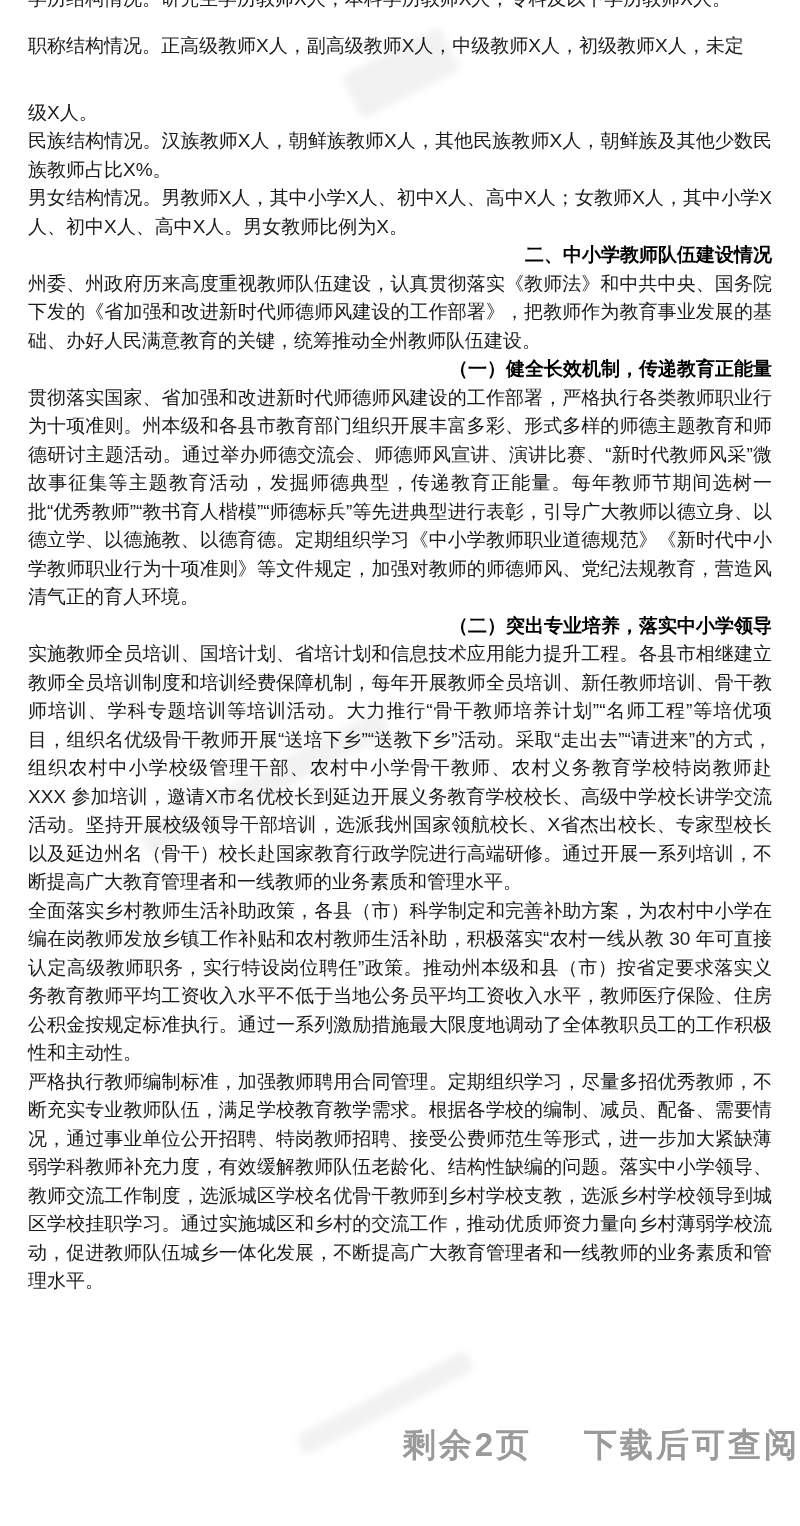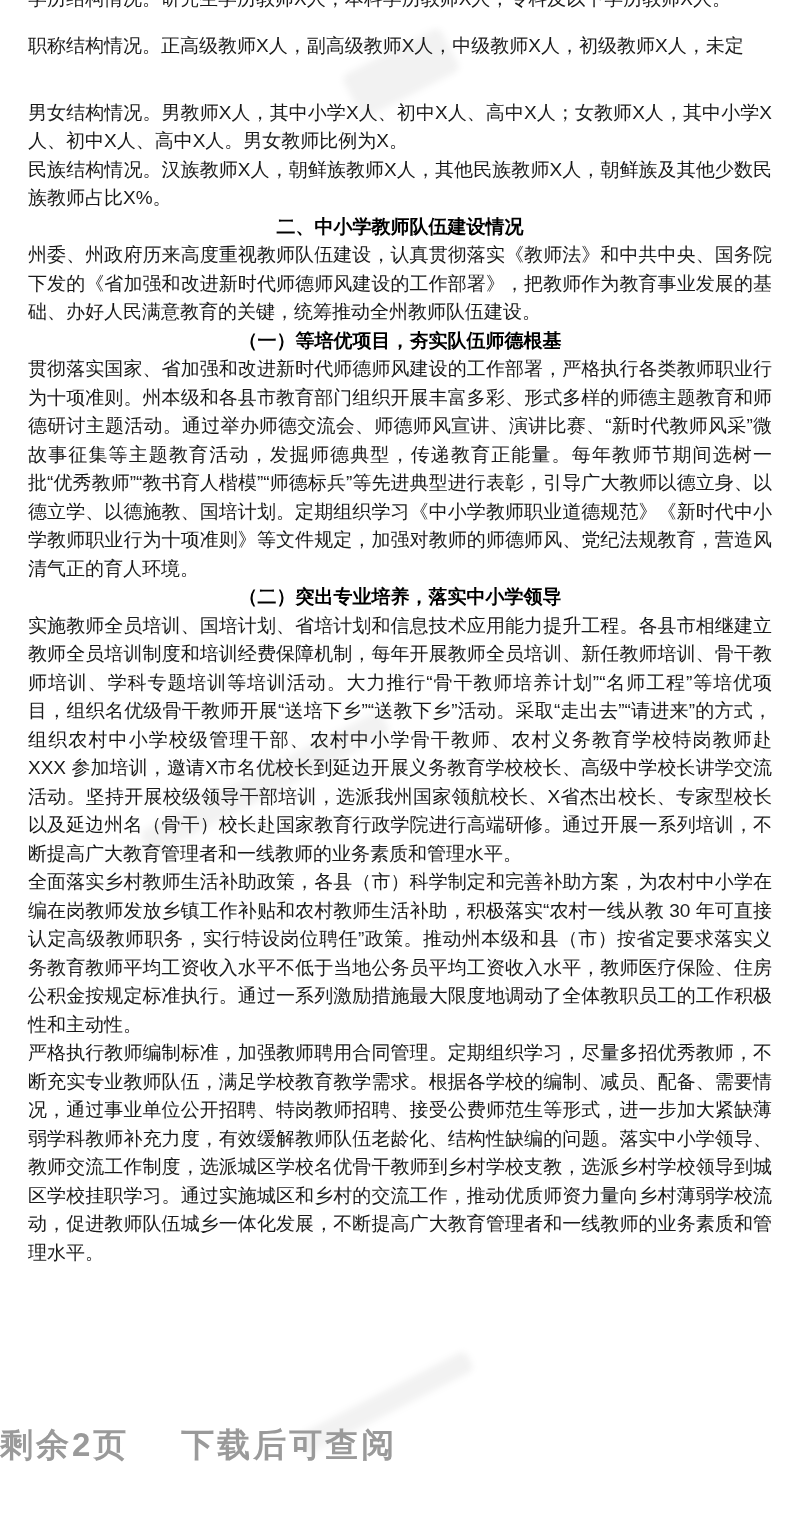--- a/index.html
+++ b/index.html
@@ -24,21 +24,21 @@
     line-height: 28.5px;
     text-align: justify;
     font-weight: 400;
     color: #1a1a1a;
   }
   .heading {
     font-size: 19px;
     line-height: 28.5px;
     font-weight: 700;
     color: #000000;
-    text-align: center;
+    text-align: right;
   }
   .clip-top {
     height: 13px;
     overflow: hidden;
     position: relative;
   }
   .clip-top .body-text { margin-top: -15px; }
   .spacer-small { height: 19px; }
   .gap-watermark { height: 38px; position: relative; }
   .watermark {
@@ -50,21 +50,21 @@
     pointer-events: none;
   }
   .wm1 { width: 110px; height: 48px; left: 318px; top: -12px; }
   .wm2 { width: 270px; height: 26px; left: 130px; top: 770px; }
   .wm3 { width: 190px; height: 22px; left: 290px; top: 1392px; }
   .footer {
     position: absolute;
     left: 0;
     right: 0;
     bottom: 58px;
-    text-align: left;
+    text-align: right;
     color: #9a9a9a;
     font-weight: 700;
     font-size: 33px;
     letter-spacing: 3px;
     white-space: nowrap;
   }
   .footer .remaining { margin-right: 52px; }
 </style>
 </head>
 <body>
@@ -76,28 +76,29 @@
   </div>
 
   <div class="spacer-small"></div>
 
   <p class="body-text">职称结构情况。正高级教师X人，副高级教师X人，中级教师X人，初级教师X人，未定</p>
 
   <div class="gap-watermark">
     <div class="watermark wm1"></div>
   </div>
 
+  <p class="body-text">级X人。</p>
+  <p class="body-text">民族结构情况。汉族教师X人，朝鲜族教师X人，其他民族教师X人，朝鲜族及其他少数民族教师占比X%。</p>
   <p class="body-text">男女结构情况。男教师X人，其中小学X人、初中X人、高中X人；女教师X人，其中小学X人、初中X人、高中X人。男女教师比例为X。</p>
-  <p class="body-text">民族结构情况。汉族教师X人，朝鲜族教师X人，其他民族教师X人，朝鲜族及其他少数民族教师占比X%。</p>
 
   <h2 class="heading">二、中小学教师队伍建设情况</h2>
   <p class="body-text">州委、州政府历来高度重视教师队伍建设，认真贯彻落实《教师法》和中共中央、国务院下发的《省加强和改进新时代师德师风建设的工作部署》，把教师作为教育事业发展的基础、办好人民满意教育的关键，统筹推动全州教师队伍建设。</p>
 
-  <h3 class="heading">（一）等培优项目，夯实队伍师德根基</h3>
-  <p class="body-text">贯彻落实国家、省加强和改进新时代师德师风建设的工作部署，严格执行各类教师职业行为十项准则。州本级和各县市教育部门组织开展丰富多彩、形式多样的师德主题教育和师德研讨主题活动。通过举办师德交流会、师德师风宣讲、演讲比赛、“新时代教师风采”微故事征集等主题教育活动，发掘师德典型，传递教育正能量。每年教师节期间选树一批“优秀教师”“教书育人楷模”“师德标兵”等先进典型进行表彰，引导广大教师以德立身、以德立学、以德施教、国培计划。定期组织学习《中小学教师职业道德规范》《新时代中小学教师职业行为十项准则》等文件规定，加强对教师的师德师风、党纪法规教育，营造风清气正的育人环境。</p>
+  <h3 class="heading">（一）健全长效机制，传递教育正能量</h3>
+  <p class="body-text">贯彻落实国家、省加强和改进新时代师德师风建设的工作部署，严格执行各类教师职业行为十项准则。州本级和各县市教育部门组织开展丰富多彩、形式多样的师德主题教育和师德研讨主题活动。通过举办师德交流会、师德师风宣讲、演讲比赛、“新时代教师风采”微故事征集等主题教育活动，发掘师德典型，传递教育正能量。每年教师节期间选树一批“优秀教师”“教书育人楷模”“师德标兵”等先进典型进行表彰，引导广大教师以德立身、以德立学、以德施教、以德育德。定期组织学习《中小学教师职业道德规范》《新时代中小学教师职业行为十项准则》等文件规定，加强对教师的师德师风、党纪法规教育，营造风清气正的育人环境。</p>
 
   <h3 class="heading">（二）突出专业培养，落实中小学领导</h3>
   <p class="body-text">实施教师全员培训、国培计划、省培计划和信息技术应用能力提升工程。各县市相继建立教师全员培训制度和培训经费保障机制，每年开展教师全员培训、新任教师培训、骨干教师培训、学科专题培训等培训活动。大力推行“骨干教师培养计划”“名师工程”等培优项目，组织名优级骨干教师开展“送培下乡”“送教下乡”活动。采取“走出去”“请进来”的方式，组织农村中小学校级管理干部、农村中小学骨干教师、农村义务教育学校特岗教师赴 XXX 参加培训，邀请X市名优校长到延边开展义务教育学校校长、高级中学校长讲学交流活动。坚持开展校级领导干部培训，选派我州国家领航校长、X省杰出校长、专家型校长以及延边州名（骨干）校长赴国家教育行政学院进行高端研修。通过开展一系列培训，不断提高广大教育管理者和一线教师的业务素质和管理水平。</p>
 
   <p class="body-text">全面落实乡村教师生活补助政策，各县（市）科学制定和完善补助方案，为农村中小学在编在岗教师发放乡镇工作补贴和农村教师生活补助，积极落实“农村一线从教 30 年可直接认定高级教师职务，实行特设岗位聘任”政策。推动州本级和县（市）按省定要求落实义务教育教师平均工资收入水平不低于当地公务员平均工资收入水平，教师医疗保险、住房公积金按规定标准执行。通过一系列激励措施最大限度地调动了全体教职员工的工作积极性和主动性。</p>
 
   <p class="body-text">严格执行教师编制标准，加强教师聘用合同管理。定期组织学习，尽量多招优秀教师，不断充实专业教师队伍，满足学校教育教学需求。根据各学校的编制、减员、配备、需要情况，通过事业单位公开招聘、特岗教师招聘、接受公费师范生等形式，进一步加大紧缺薄弱学科教师补充力度，有效缓解教师队伍老龄化、结构性缺编的问题。落实中小学领导、教师交流工作制度，选派城区学校名优骨干教师到乡村学校支教，选派乡村学校领导到城区学校挂职学习。通过实施城区和乡村的交流工作，推动优质师资力量向乡村薄弱学校流动，促进教师队伍城乡一体化发展，不断提高广大教育管理者和一线教师的业务素质和管理水平。</p>
 
   <div class="watermark wm2"></div>
   <div class="watermark wm3"></div>

